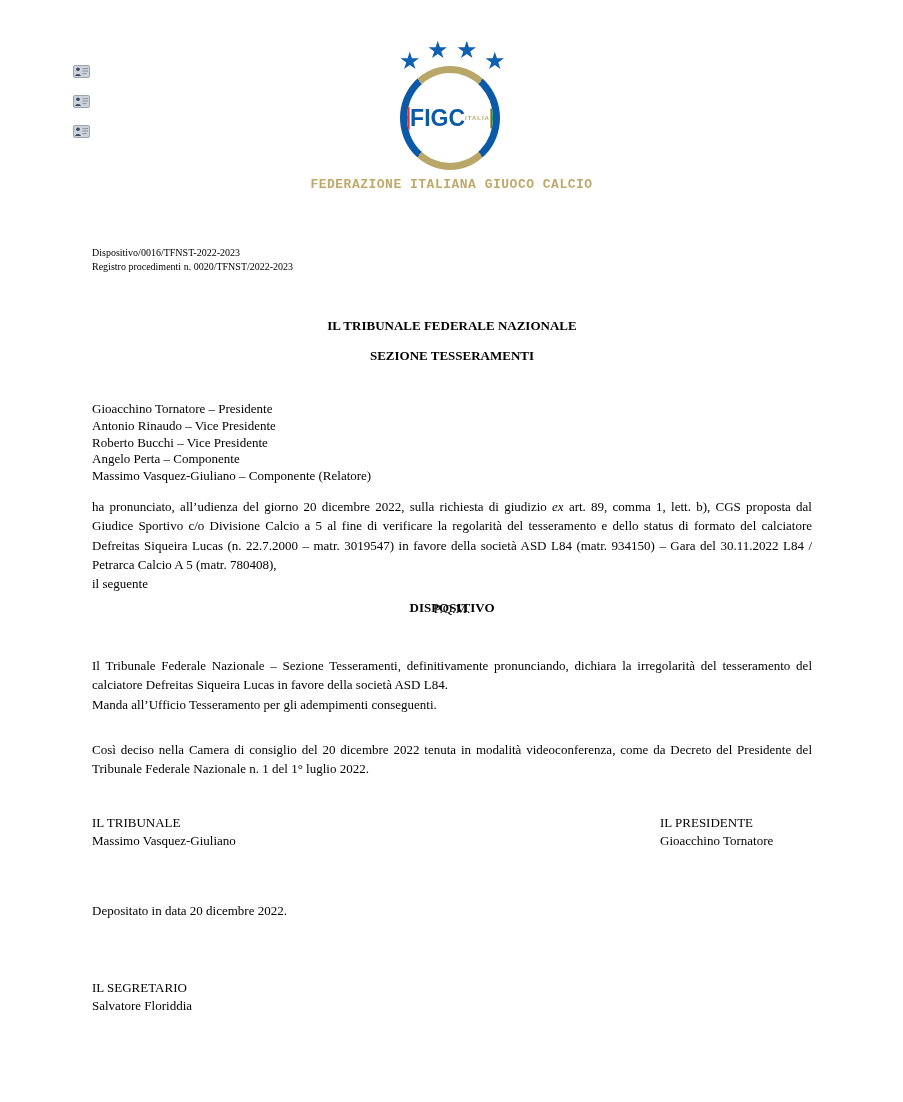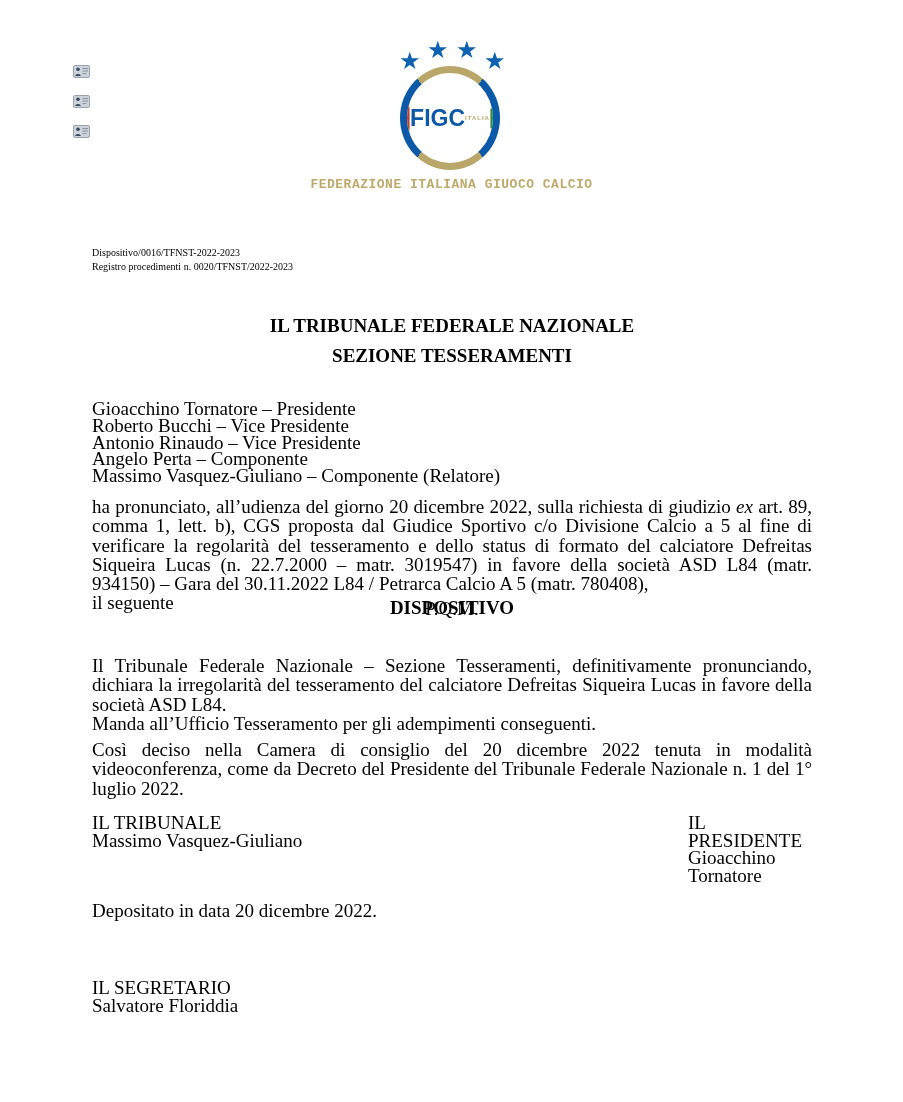--- a/index.html
+++ b/index.html
@@ -31,27 +31,27 @@
   .fr { background:#d62f3e; border:1px solid #b9a76a; }
   .figc-acronym { font-family:"Liberation Sans",sans-serif; font-weight:bold;
     color:#0c5aa7; font-size:23px; line-height:1; margin-top:1px; }
   .figc-italia { font-family:"Liberation Sans",sans-serif; font-weight:bold;
     color:#b9a76a; font-size:6px; letter-spacing:1px; margin:1px 0 2px; }
   .fedname { position:absolute; left:0; right:0; top:177px; text-align:center;
     font-family:Liberation Mono, monospace; font-weight:bold; font-size:13px;
     letter-spacing:0.5px; color:#bfa96a; }
 
   
-  .tx { position:absolute; left:92px; width:720px; font-size:19px; line-height:19.3px; }
+  .tx { position:absolute; left:92px; width:720px; font-size:13px; line-height:19.3px; }
   .center { text-align:center; }
   .bold { font-weight:bold; }
   .just { text-align:justify; }
   .ref { top:246px; font-size:10px; font-weight:normal; line-height:13.5px; }
   .members { line-height:16.8px; }
-  .sig-right { position:absolute; left:596px; top:0; }
+  .sig-right { position:absolute; left:568px; top:0; }
   .sig-block { line-height:17.5px; }
 </style>
 </head>
 <body>
 
 <div class="page">
 
   <div class="annot" style="top:64px">
     <svg width="17" height="13" viewBox="0 0 17 13">
       <rect x="0.5" y="0.5" width="16" height="12" rx="1.5" fill="#ccd3da" stroke="#9aa3ae"></rect>
@@ -111,22 +111,22 @@
   <div class="tx ref">
     <div>Dispositivo/0016/TFNST-2022-2023</div>
     <div>Registro procedimenti n. 0020/TFNST/2022-2023</div>
   </div>
 
   <div class="tx center bold" style="top:316px">IL TRIBUNALE FEDERALE NAZIONALE</div>
   <div class="tx center bold" style="top:346px">SEZIONE TESSERAMENTI</div>
 
   <div class="tx members" style="top:401px">
     <div>Gioacchino Tornatore – Presidente</div>
+    <div>Antonio Rinaudo – Vice Presidente</div>
     <div>Roberto Bucchi – Vice Presidente</div>
-    <div>Antonio Rinaudo – Vice Presidente</div>
     <div>Angelo Perta – Componente</div>
     <div>Massimo Vasquez-Giuliano – Componente (Relatore)</div>
   </div>
 
   <div class="tx just" style="top:497px">
     <span>ha pronunciato, all’udienza del giorno 20 dicembre 2022, sulla richiesta di giudizio </span><i>ex</i><span> art. 89, comma 1, lett. b), CGS proposta dal Giudice Sportivo c/o Divisione Calcio a 5 al fine di verificare la regolarità del tesseramento e dello status di formato del calciatore Defreitas Siqueira Lucas (n. 22.7.2000 – matr. 3019547) in favore della società ASD L84 (matr. 934150) – Gara del 30.11.2022 L84 / Petrarca Calcio A 5 (matr. 780408),</span>
     <div>il seguente</div>
   </div>
 
   <div class="tx center bold" style="top:598px">DISPOSITIVO</div>

